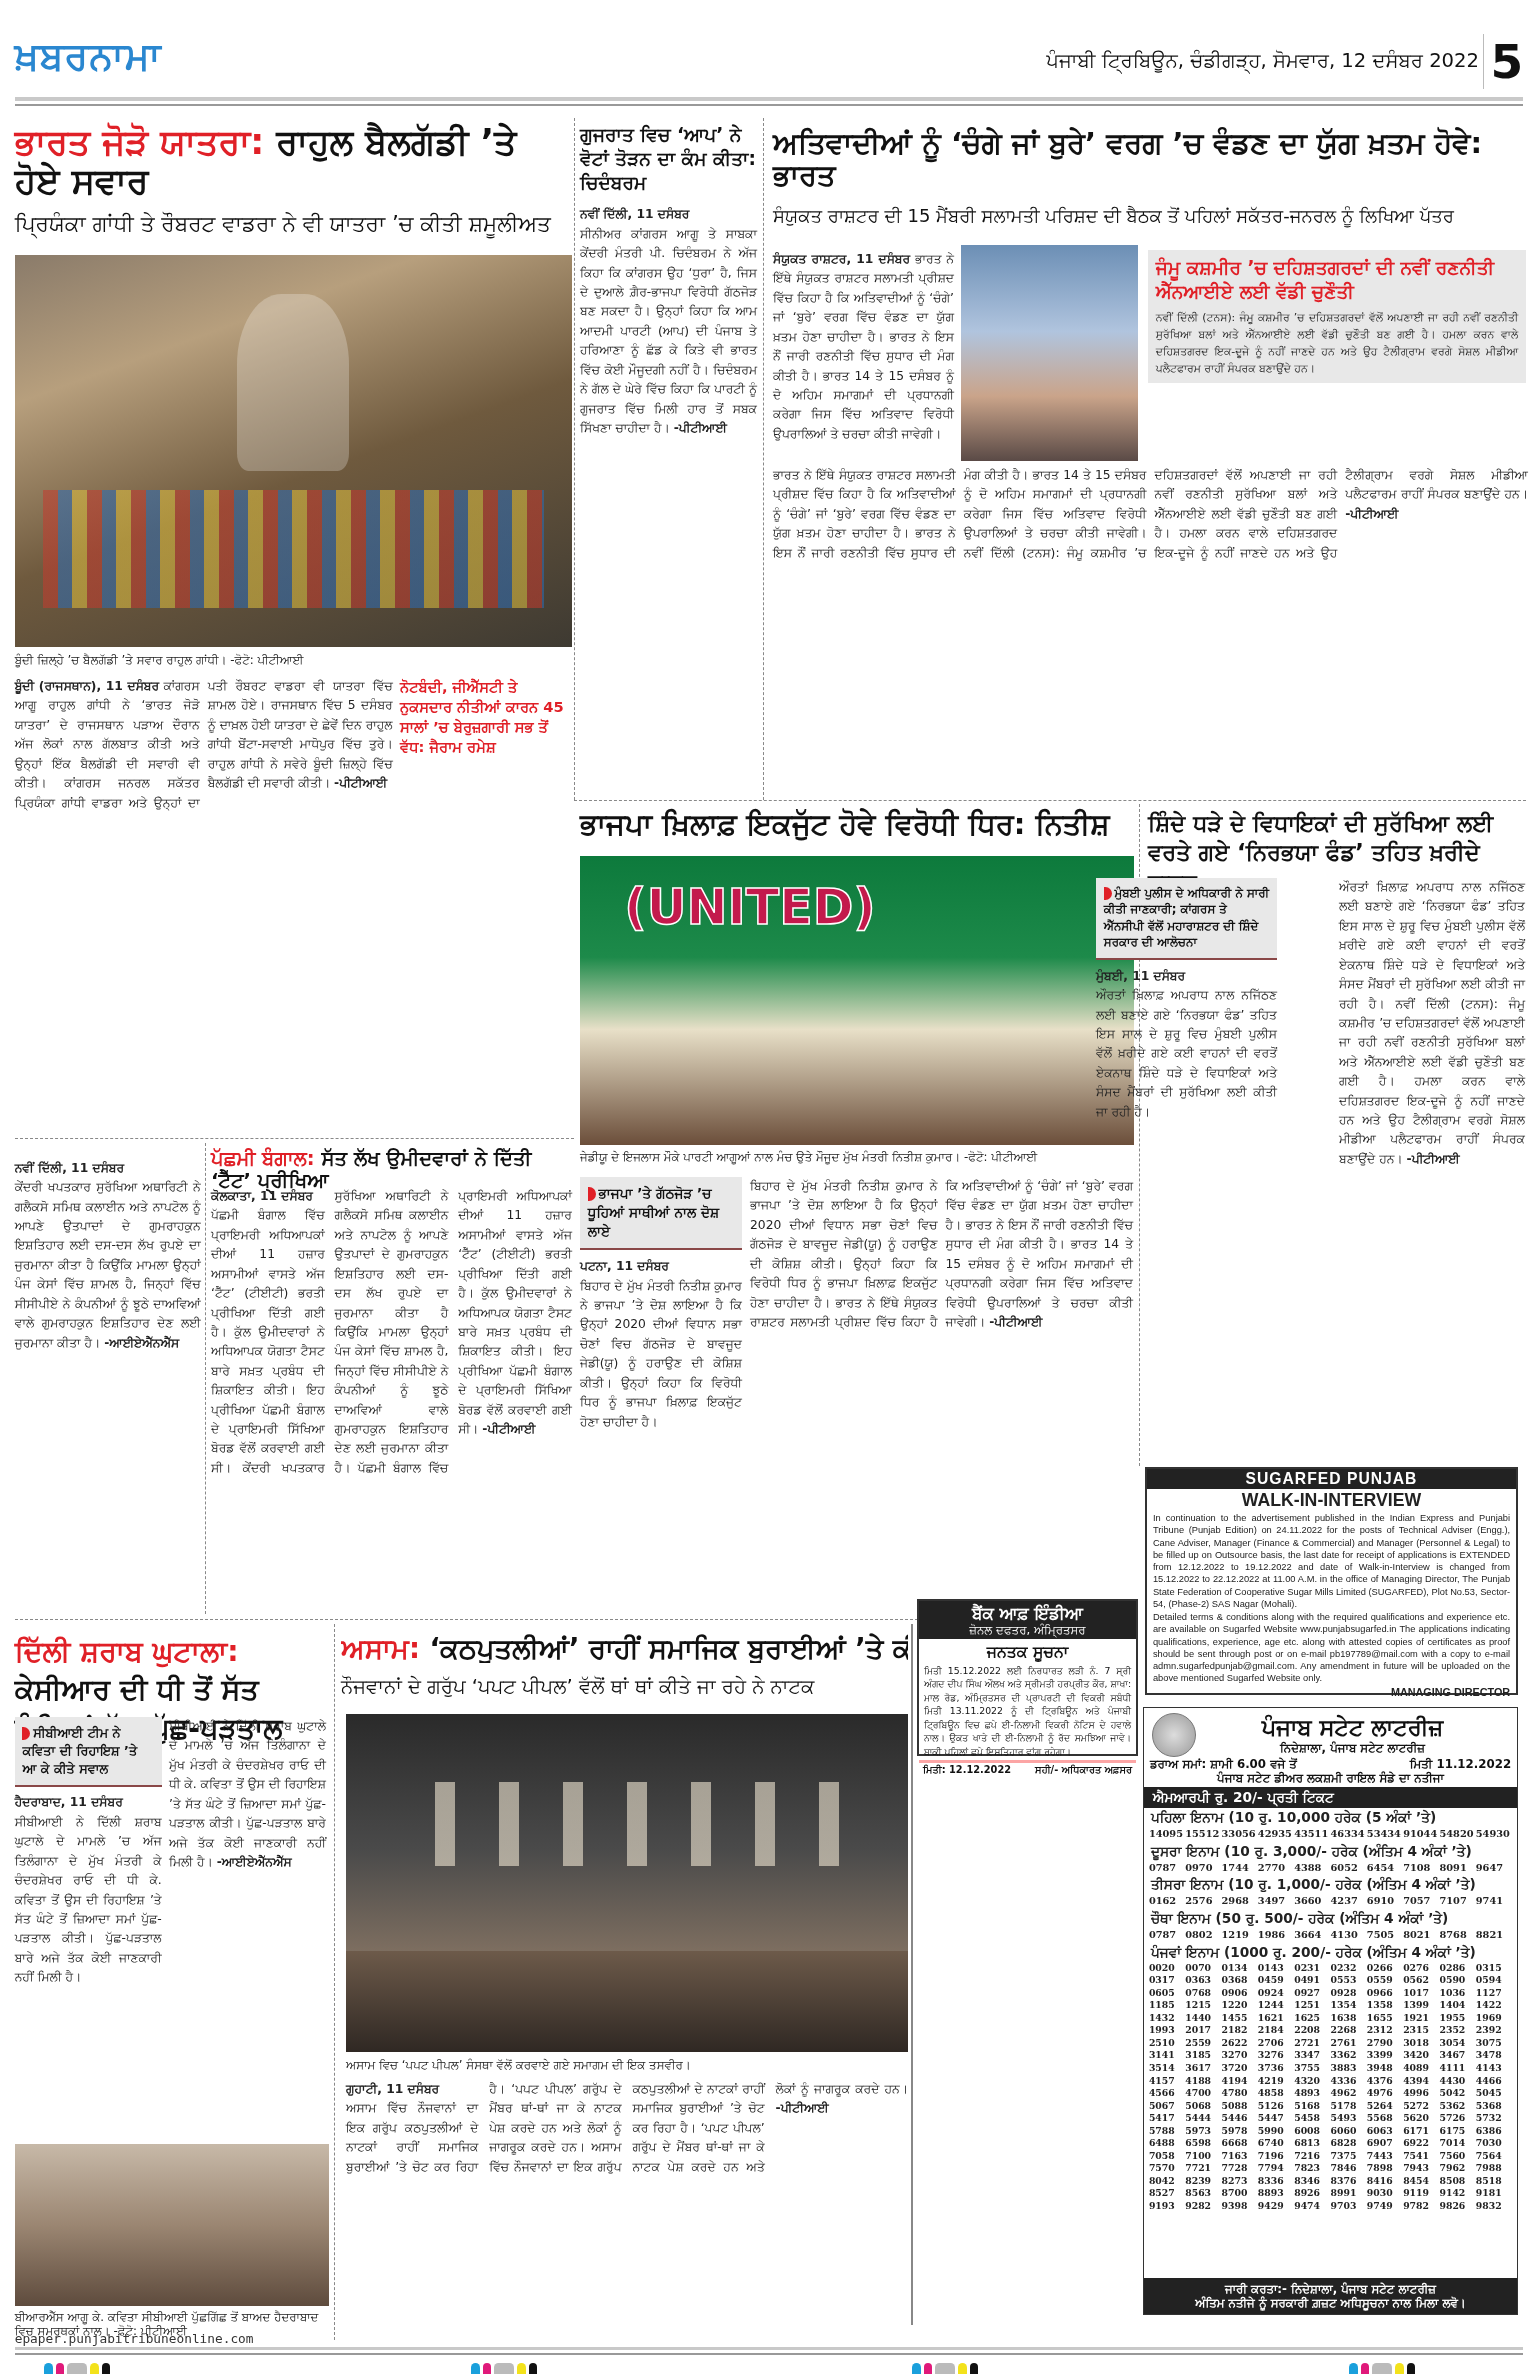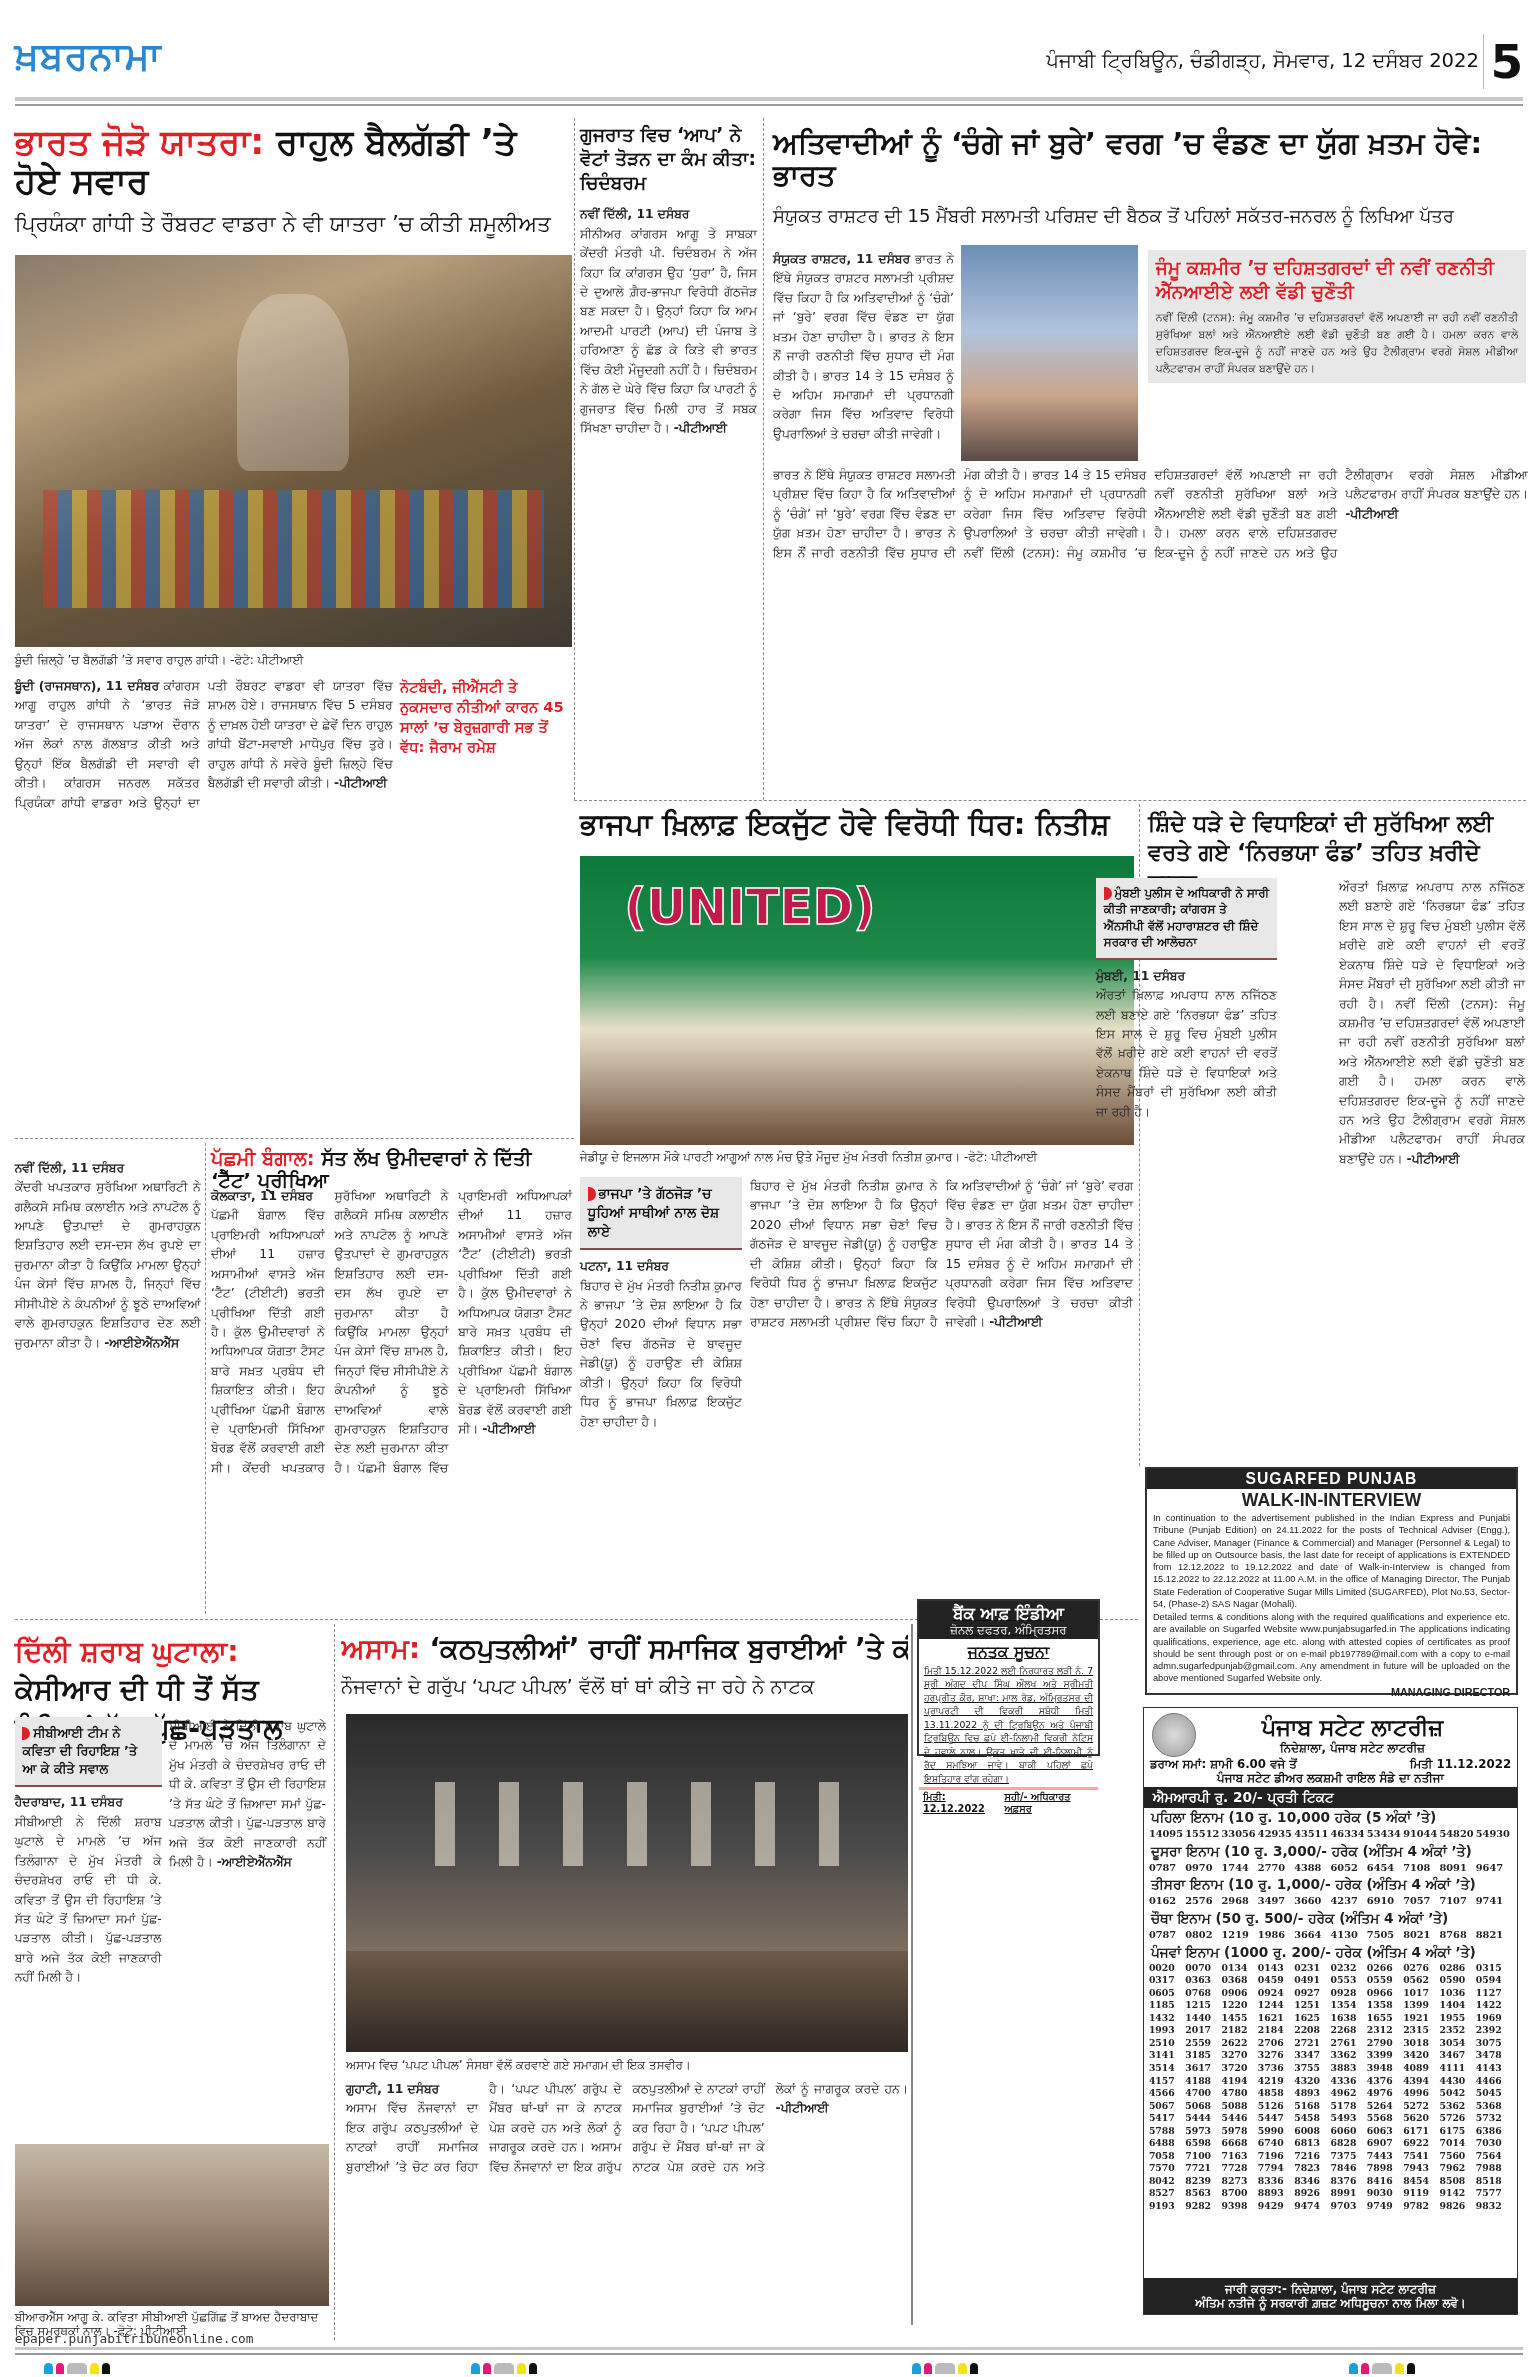--- a/index.html
+++ b/index.html
@@ -157,21 +157,21 @@
   <div style="position:absolute; left:8%; top:20%; width:84%; height:25%; background:repeating-linear-gradient(90deg, transparent 0 44px, rgba(240,230,210,0.6) 44px 64px);"></div>
   <div style="position:absolute; left:0; bottom:0; width:100%; height:30%; background:linear-gradient(180deg, #6d5a4a, #2f2823);"></div>
 </div>
 <div class="abs caption" style="left:346px; top:2058px; width:562px;">ਅਸਾਮ ਵਿਚ ‘ਪਪਟ ਪੀਪਲ’ ਸੰਸਥਾ ਵੱਲੋਂ ਕਰਵਾਏ ਗਏ ਸਮਾਗਮ ਦੀ ਇਕ ਤਸਵੀਰ।</div>
 <div class="abs" style="left:346px; top:2080px; width:562px; column-count:4; column-gap:10.8px;">
   <p class="body-text"><b>ਗੁਹਾਟੀ, 11 ਦਸੰਬਰ</b><br><span>ਅਸਾਮ ਵਿੱਚ ਨੌਜਵਾਨਾਂ ਦਾ ਇਕ ਗਰੁੱਪ ਕਠਪੁਤਲੀਆਂ ਦੇ ਨਾਟਕਾਂ ਰਾਹੀਂ ਸਮਾਜਿਕ ਬੁਰਾਈਆਂ ’ਤੇ ਚੋਟ ਕਰ ਰਿਹਾ ਹੈ। ‘ਪਪਟ ਪੀਪਲ’ ਗਰੁੱਪ ਦੇ ਮੈਂਬਰ ਥਾਂ-ਥਾਂ ਜਾ ਕੇ ਨਾਟਕ ਪੇਸ਼ ਕਰਦੇ ਹਨ ਅਤੇ ਲੋਕਾਂ ਨੂੰ ਜਾਗਰੂਕ ਕਰਦੇ ਹਨ।</span> <span>ਅਸਾਮ ਵਿੱਚ ਨੌਜਵਾਨਾਂ ਦਾ ਇਕ ਗਰੁੱਪ ਕਠਪੁਤਲੀਆਂ ਦੇ ਨਾਟਕਾਂ ਰਾਹੀਂ ਸਮਾਜਿਕ ਬੁਰਾਈਆਂ ’ਤੇ ਚੋਟ ਕਰ ਰਿਹਾ ਹੈ। ‘ਪਪਟ ਪੀਪਲ’ ਗਰੁੱਪ ਦੇ ਮੈਂਬਰ ਥਾਂ-ਥਾਂ ਜਾ ਕੇ ਨਾਟਕ ਪੇਸ਼ ਕਰਦੇ ਹਨ ਅਤੇ ਲੋਕਾਂ ਨੂੰ ਜਾਗਰੂਕ ਕਰਦੇ ਹਨ।</span> <b>-ਪੀਟੀਆਈ</b></p>
 </div>
 
 <div class="abs" style="left:911px; top:1624px; width:1.5px; height:701px; background:#888;"></div>
 
-<div class="abs ad-box" style="left:917px; top:1599px; width:183px; height:157px;text-decoration:underline;">
+<div class="abs ad-box" style="left:917px; top:1599px; width:221px; height:157px;">
   <div class="ad-dark" style="padding:2px 0;">
     <div style="font-size:16.7px; font-weight:bold;">ਬੈਂਕ ਆਫ਼ ਇੰਡੀਆ</div>
     <div style="font-size:11.8px;">ਜ਼ੋਨਲ ਦਫਤਰ, ਅੰਮ੍ਰਿਤਸਰ</div>
   </div>
   <div style="text-align:center; font-size:15.7px; font-weight:bold; margin:2.9px 0;">ਜਨਤਕ ਸੂਚਨਾ</div>
   <p style="font-size:9.3px; line-height:1.45; padding:0 4.9px; text-align:justify;">ਮਿਤੀ 15.12.2022 ਲਈ ਨਿਰਧਾਰਤ ਲੜੀ ਨੰ. 7 ਸ੍ਰੀ ਅੰਗਦ ਦੀਪ ਸਿੰਘ ਔਲਖ ਅਤੇ ਸ੍ਰੀਮਤੀ ਹਰਪ੍ਰੀਤ ਕੌਰ, ਸ਼ਾਖਾ: ਮਾਲ ਰੋਡ, ਅੰਮ੍ਰਿਤਸਰ ਦੀ ਪ੍ਰਾਪਰਟੀ ਦੀ ਵਿਕਰੀ ਸਬੰਧੀ ਮਿਤੀ 13.11.2022 ਨੂੰ ਦੀ ਟ੍ਰਿਬਿਊਨ ਅਤੇ ਪੰਜਾਬੀ ਟ੍ਰਿਬਿਊਨ ਵਿਚ ਛਪੇ ਈ-ਨਿਲਾਮੀ ਵਿਕਰੀ ਨੋਟਿਸ ਦੇ ਹਵਾਲੇ ਨਾਲ। ਉਕਤ ਖਾਤੇ ਦੀ ਈ-ਨਿਲਾਮੀ ਨੂੰ ਰੱਦ ਸਮਝਿਆ ਜਾਵੇ। ਬਾਕੀ ਪਹਿਲਾਂ ਛਪੇ ਇਸ਼ਤਿਹਾਰ ਵਾਂਗ ਰਹੇਗਾ।</p>
   <div style="display:flex; justify-content:space-between; border-top:3px solid #fca5a5; font-size:9.8px; font-weight:bold; padding:1px 3.9px; margin-top:2px;">
     <span>ਮਿਤੀ: 12.12.2022</span>
     <span>ਸਹੀ/- ਅਧਿਕਾਰਤ ਅਫ਼ਸਰ</span>
   </div>
@@ -438,21 +438,21 @@
         <span>8518</span>
         <span>8527</span>
         <span>8563</span>
         <span>8700</span>
         <span>8893</span>
         <span>8926</span>
         <span>8991</span>
         <span>9030</span>
         <span>9119</span>
         <span>9142</span>
-        <span>7577</span>
+        <span>9181</span>
         <span>9193</span>
         <span>9282</span>
         <span>9398</span>
         <span>9429</span>
         <span>9474</span>
         <span>9703</span>
         <span>9749</span>
         <span>9782</span>
         <span>9826</span>
         <span>9832</span>

